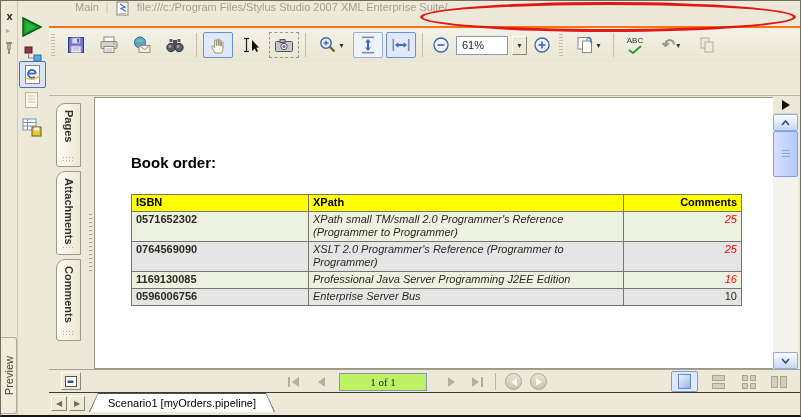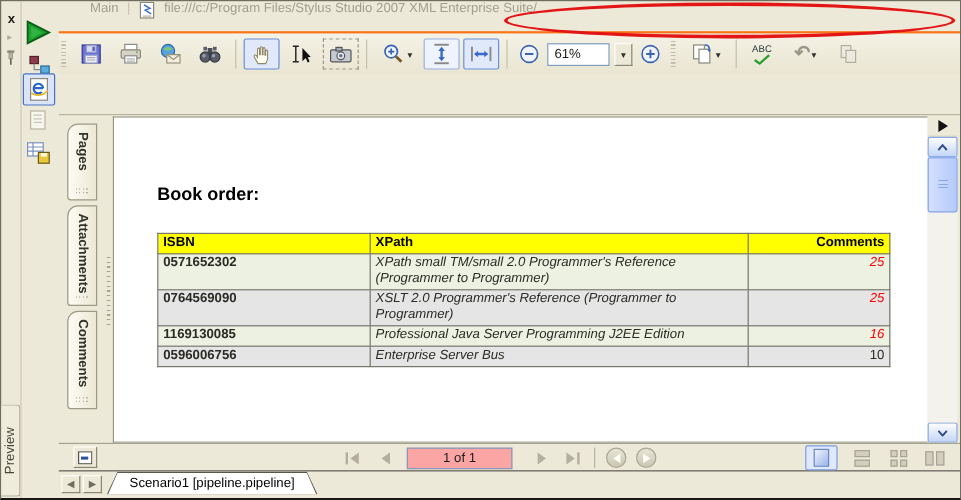--- a/index.html
+++ b/index.html
@@ -77,21 +77,21 @@
   .sb-thumb { position:absolute; left:0; right:0; top:0; height:46px; background:linear-gradient(90deg,#d4e0fc,#b4cafa); border:1px solid #7ca0e8; border-radius:2px; display:flex; align-items:center; justify-content:center; }
   .sb-gripper { width:8px; height:9px; background:repeating-linear-gradient(to bottom,#8aa8e8 0 1px,transparent 1px 3px); }
   
   .navbar { position:absolute; left:48px; top:368px; right:0; height:24px; background:#ece9d8; border-top:1px solid #a6a390; border-bottom:1px solid #3a3932; }
   .raised { background:#ece9d8; border:1px solid; border-color:#fffdf4 #8a8776 #8a8776 #fffdf4; }
   .collapse-btn { position:absolute; left:12px; top:2px; width:20px; height:18px; display:flex; align-items:center; justify-content:center; }
   .navgrp { position:absolute; top:2px; height:19px; display:flex; align-items:center; justify-content:center; gap:2px; width:24px; }
   .tri-l { width:0; height:0; border-top:5px solid transparent; border-bottom:5px solid transparent; border-right:7px solid #b3af9e; }
   .tri-r { width:0; height:0; border-top:5px solid transparent; border-bottom:5px solid transparent; border-left:7px solid #b3af9e; }
   .vbar { width:2px; height:10px; background:#b3af9e; }
-  .page-box { position:absolute; left:290px; top:3px; width:88px; height:18px; background:#fca5a5; border:1px solid #7f9db9; text-align:center; line-height:16px; color:#1c1c18; }
+  .page-box { position:absolute; left:290px; top:3px; width:88px; height:18px; background:#bef264; border:1px solid #7f9db9; text-align:center; line-height:16px; color:#1c1c18;font-family:Liberation Serif, serif; }
   .nav-sep { position:absolute; left:446px; top:3px; width:1px; height:17px; background:#b8b4a2; }
   .circle { position:absolute; top:3px; width:17px; height:17px; border-radius:50%; background:linear-gradient(#e9e5d6,#cac6b2); border:1px solid #aaa695; display:flex; align-items:center; justify-content:center; }
   .ctri-l { width:0;height:0;border-top:4px solid transparent;border-bottom:4px solid transparent;border-right:6px solid #fffef6; }
   .ctri-r { width:0;height:0;border-top:4px solid transparent;border-bottom:4px solid transparent;border-left:6px solid #fffef6; }
   .layout-btn { position:absolute; top:1px; width:27px; height:21px; display:flex; align-items:center; justify-content:center; gap:2px; }
   .layout-sel { background:#dfe9fb; border:1px solid #7a9ce0; border-radius:2px; }
   .pg-single { width:13px; height:15px; background:linear-gradient(135deg,#eef3fd,#9ab4e8); border:1px solid #6888c0; }
   .pg-gray { background:#d2cebe; border:1px solid #a8a494; }
   .stack { display:flex; flex-direction:column; gap:2px; }
   .rowflex { display:flex; gap:2px; }
@@ -451,17 +451,17 @@
           <div class="pg-gray" style="width:7px;height:12px;"></div>
           <div class="pg-gray" style="width:7px;height:12px;"></div>
         </div>
     </div>
   </div>
 
   <div class="tabrow">
     <div class="scrollarrow raised" style="left:32px;">◀</div>
     <div class="scrollarrow raised" style="left:50px;">▶</div>
     <div class="scn-tab">
-      <div class="scn-inner">Scenario1 [pipeline.pipeline]</div>
+      <div class="scn-inner">Scenario1 [myOrders.pipeline]</div>
     </div>
   </div>
 
 </div>
 
 </body></html>

